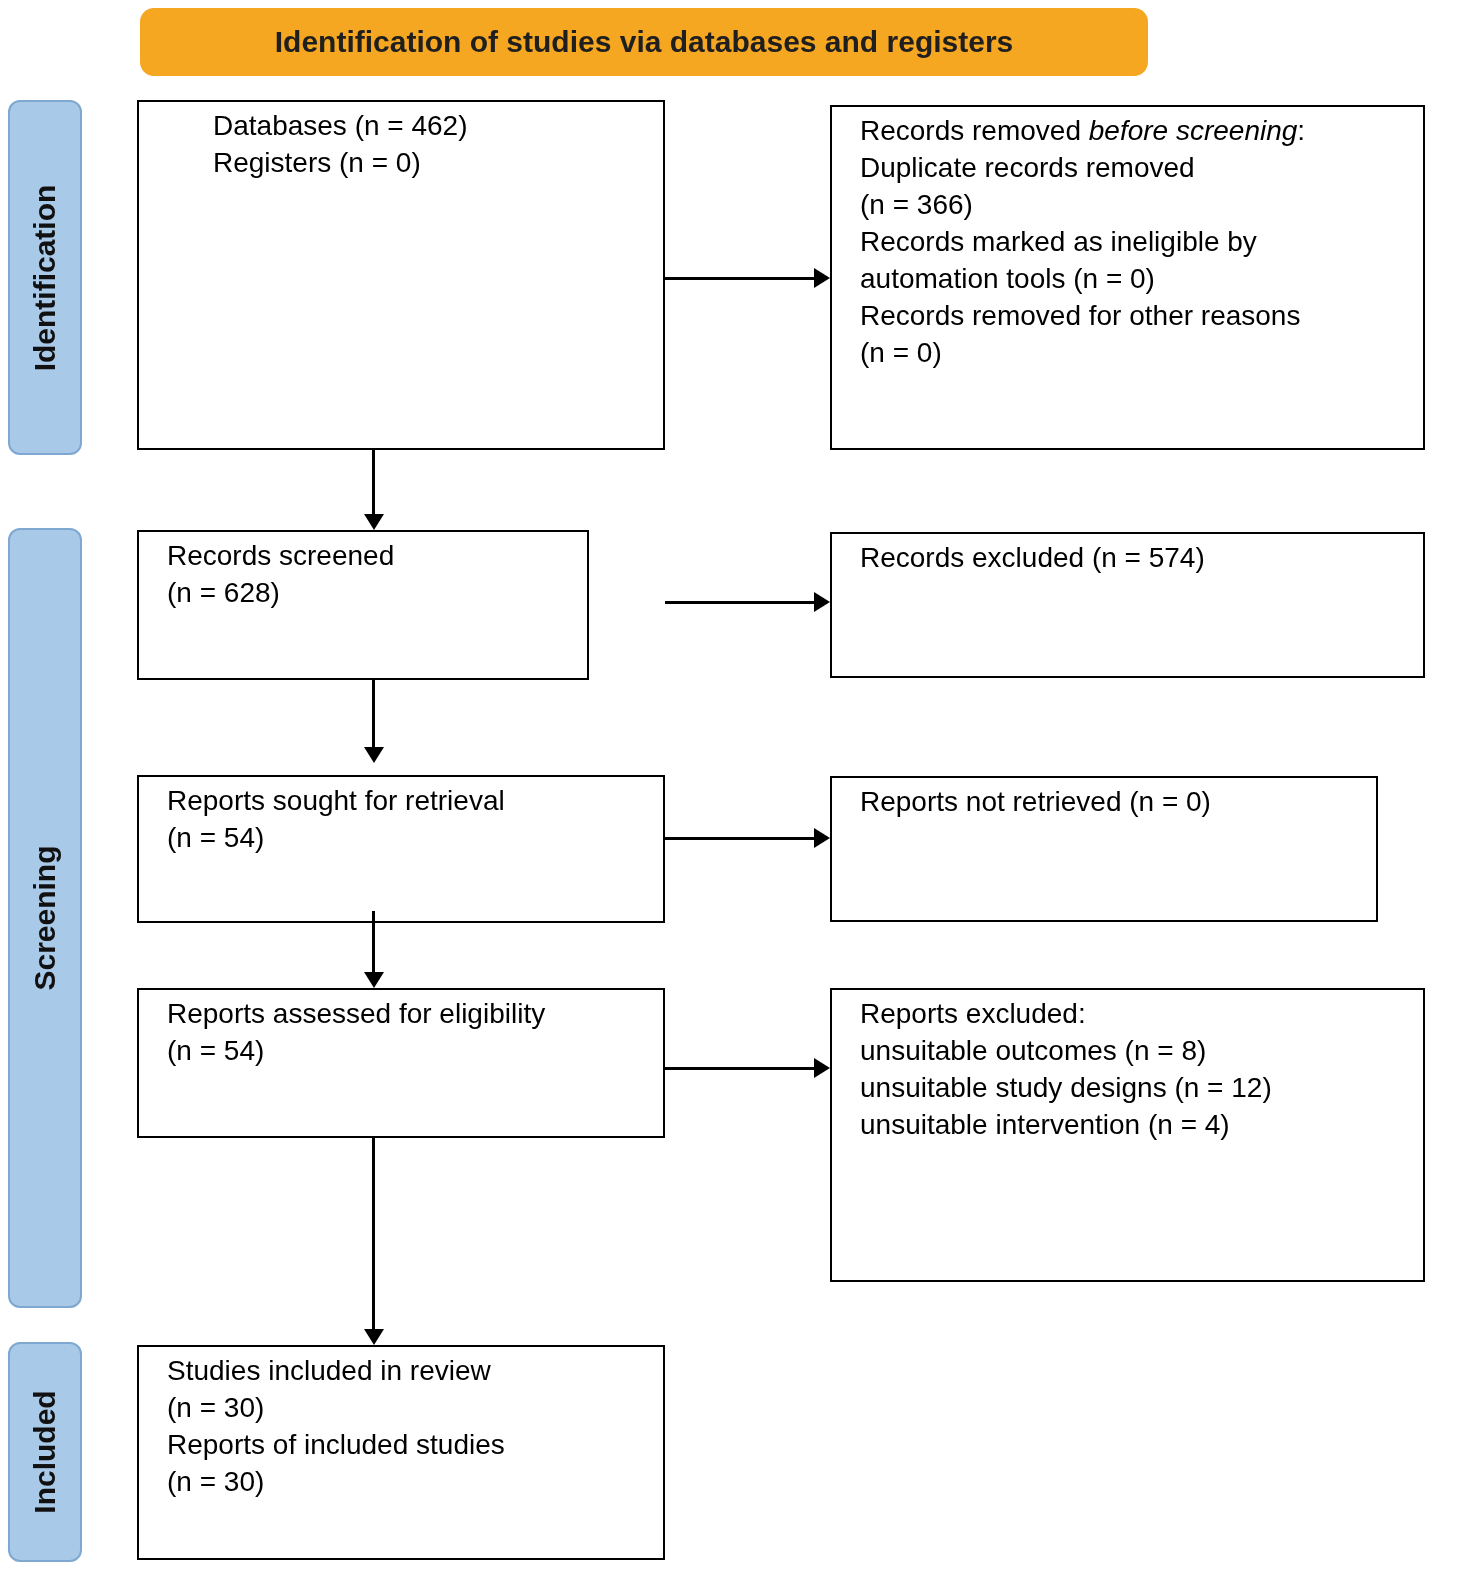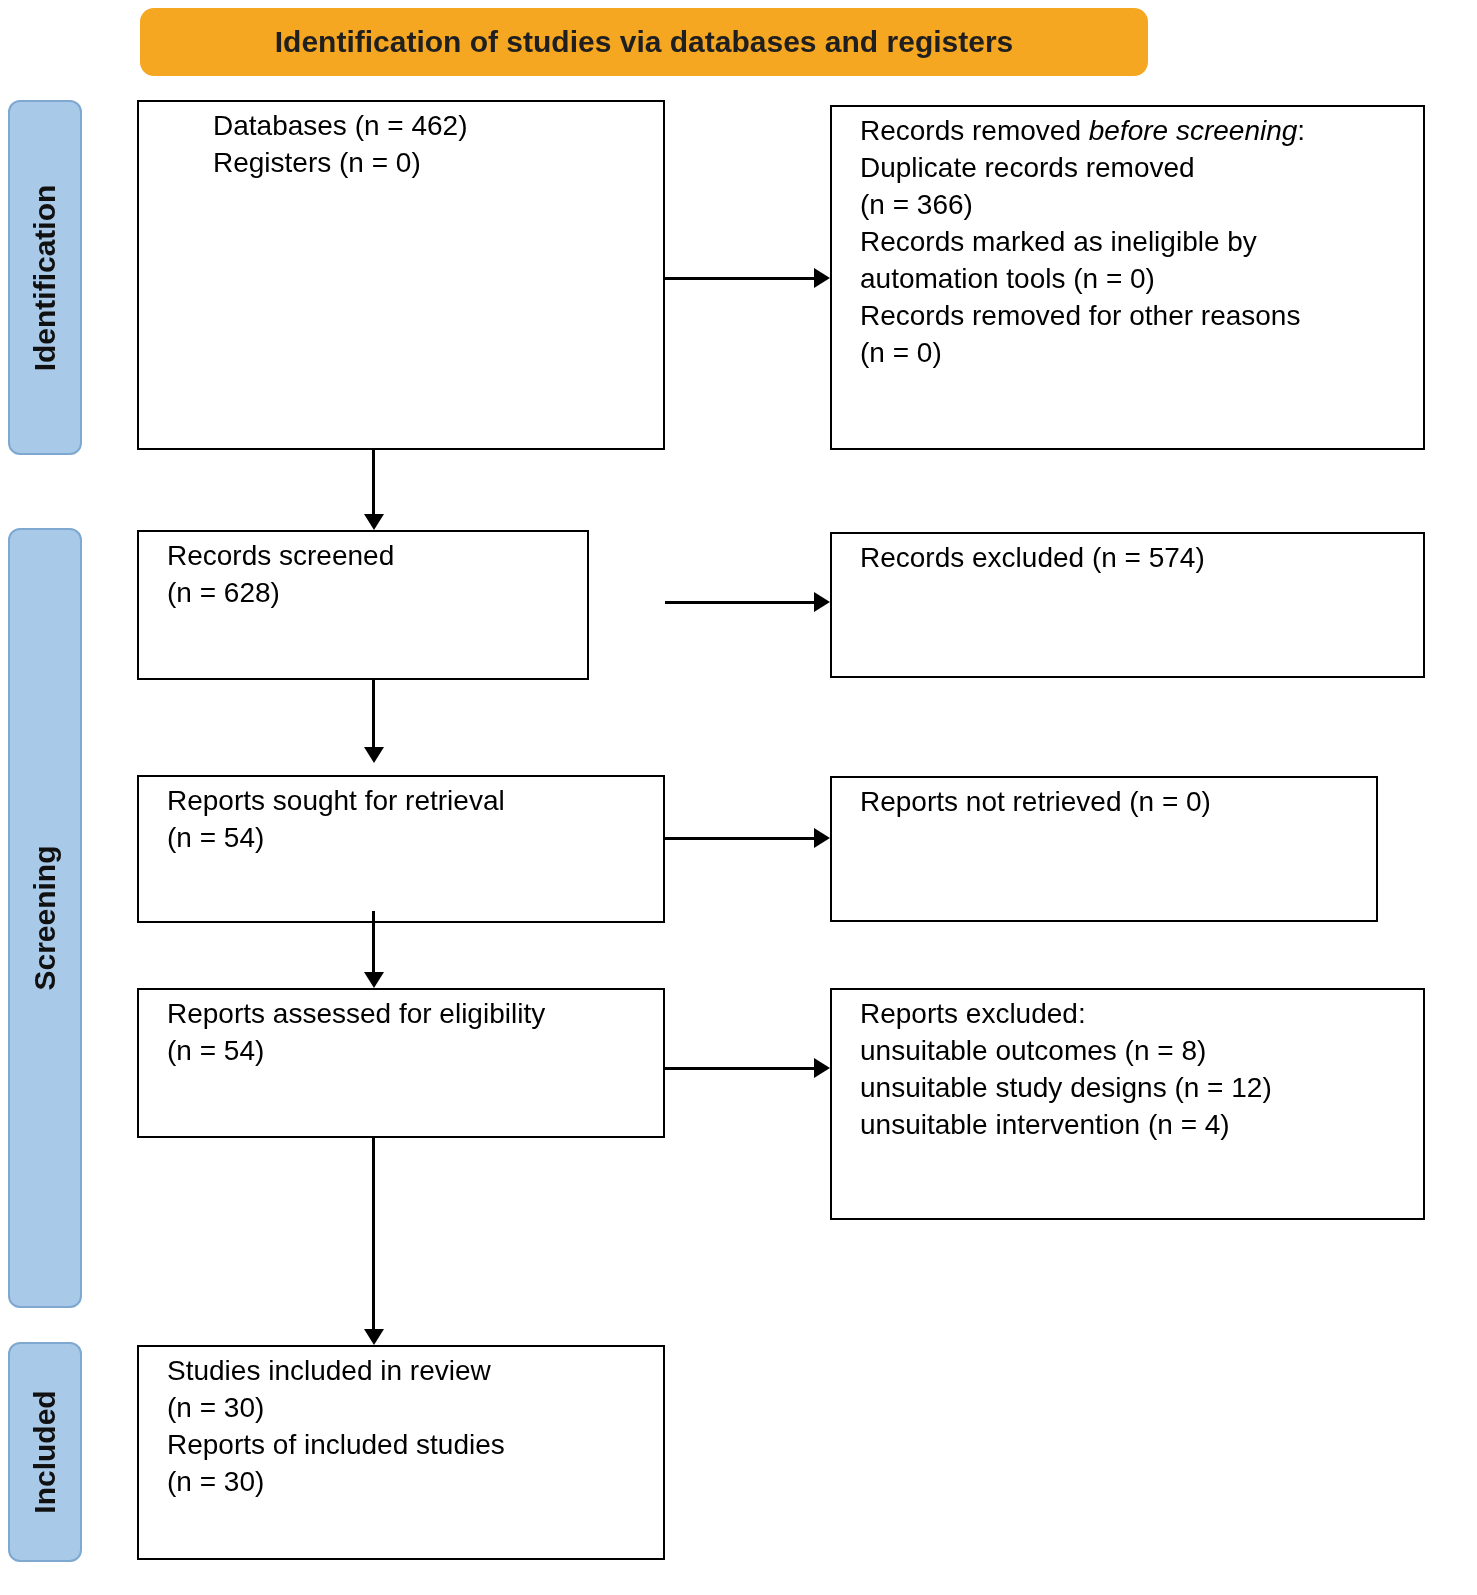--- a/index.html
+++ b/index.html
@@ -151,21 +151,21 @@
   </div>
 
   <div class="box" style="left:830px; top:532px; width:595px; height:146px;">
     <div class="pre">Records excluded (n = 574)</div>
   </div>
 
   <div class="box" style="left:830px; top:768px; width:548px; height:146px;margin-top:8px;">
     <div class="pre">Reports not retrieved (n = 0)</div>
   </div>
 
-  <div class="box" style="left:830px; top:988px; width:595px; height:232px;">
+  <div class="box" style="left:830px; top:988px; width:595px; height:294px;">
     <div class="pre">Reports excluded:
 unsuitable outcomes (n = 8)
 unsuitable study designs (n = 12)
 unsuitable intervention (n = 4)</div>
   </div>
 
   <div class="vline" style="left:372px; top:450px; height:66px;"></div>
   <div class="head-down" style="left:364px; top:514px;"></div>
 
   <div class="vline" style="left:372px; top:680px; height:69px;"></div>

